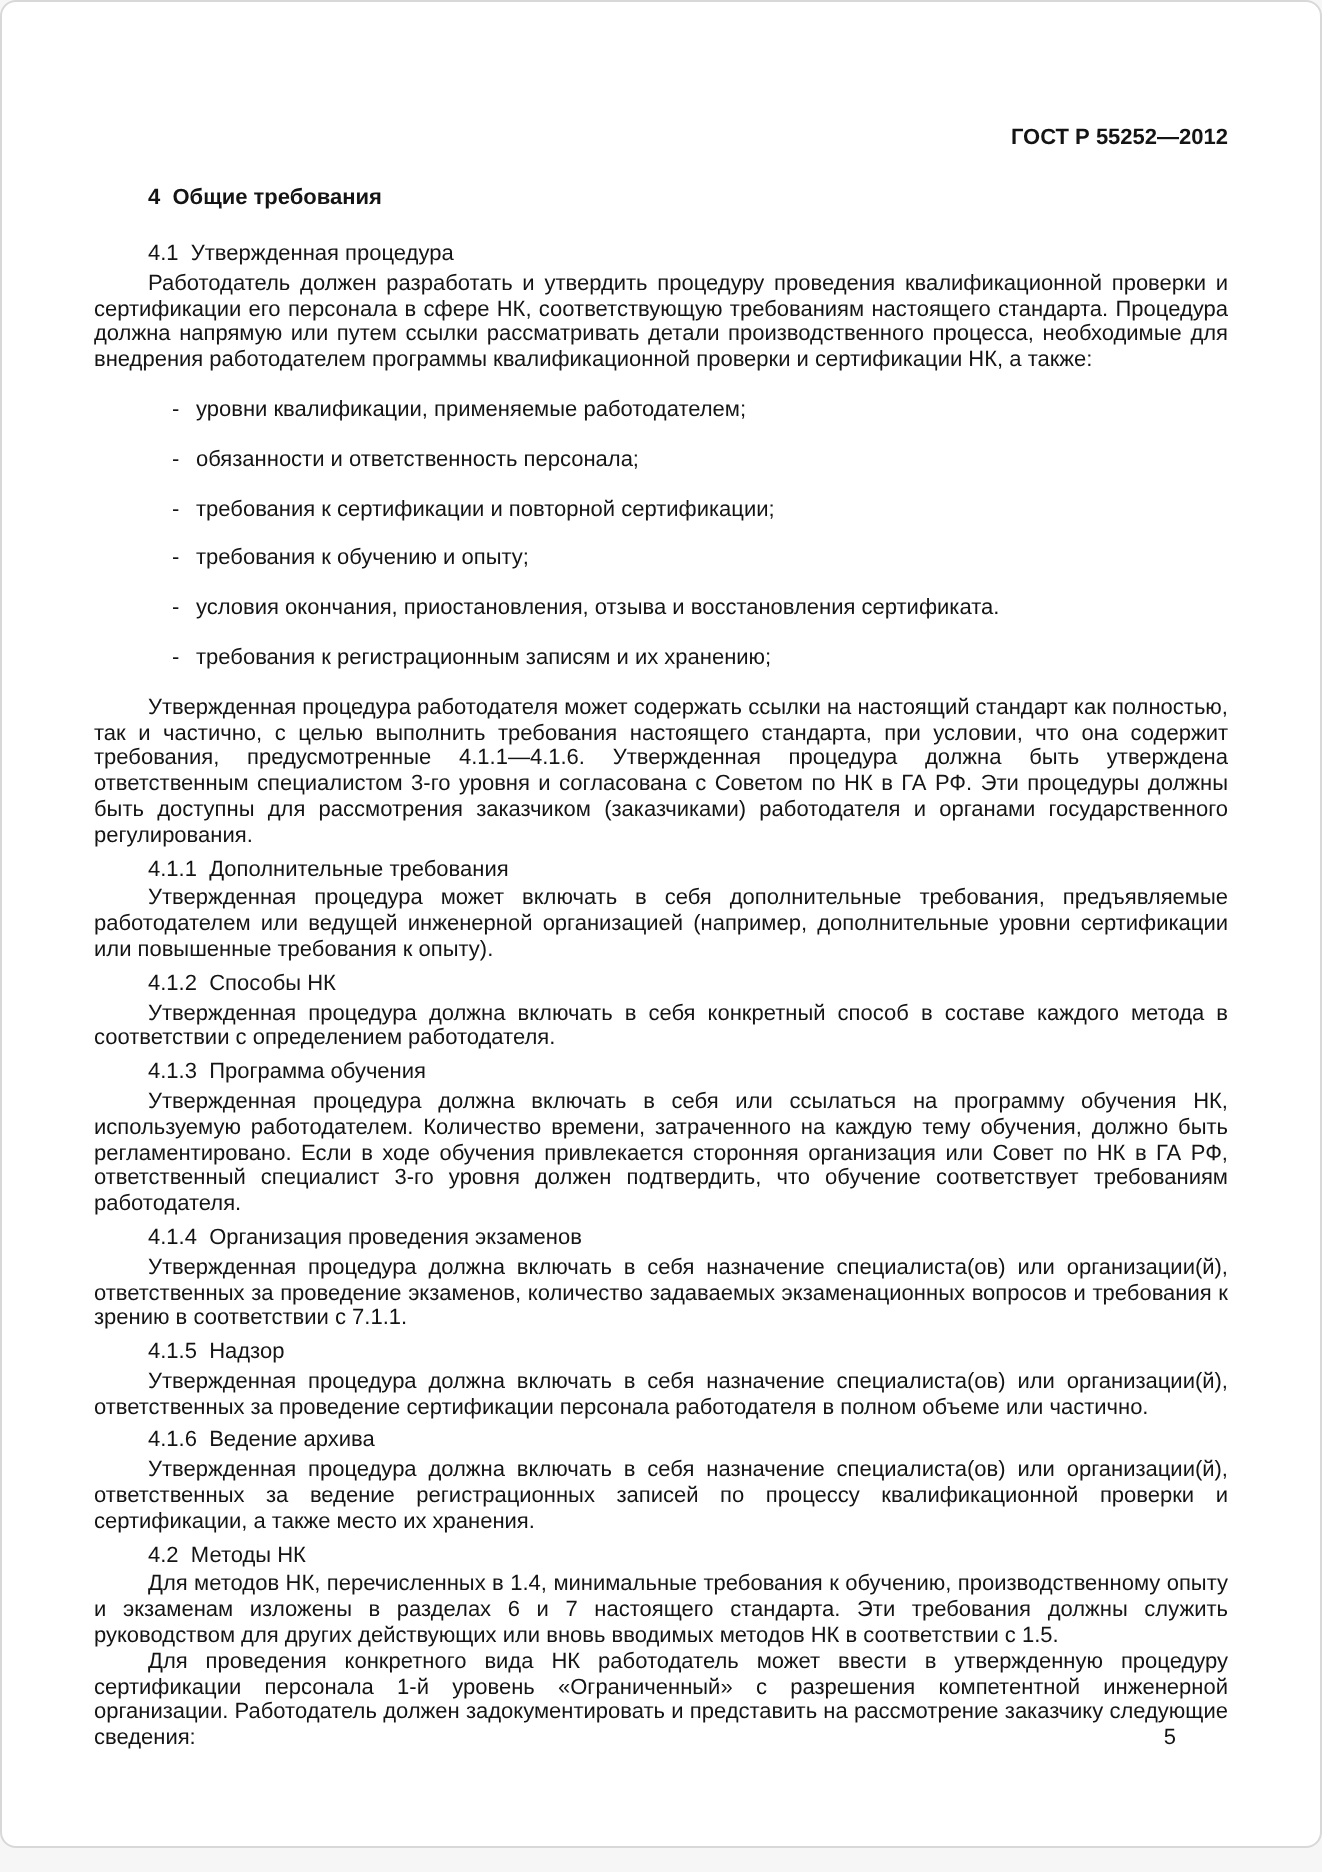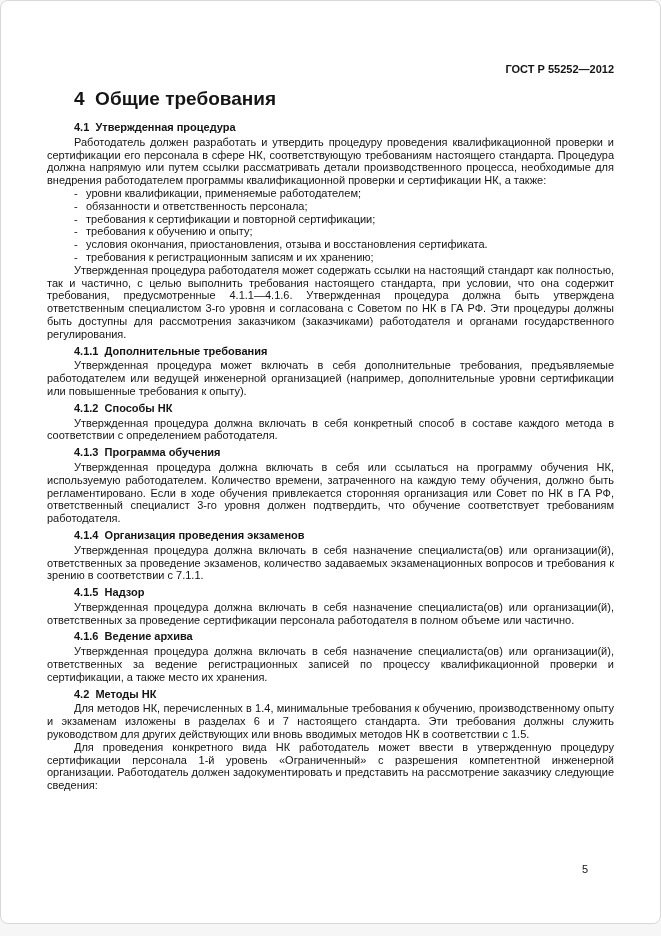--- a/index.html
+++ b/index.html
@@ -40,41 +40,41 @@
     position: absolute;
     top: 90px;
     left: 46px;
     right: 46px;
   }
   .block {
     font-size: 11px;
     line-height: 12.8px;
   }
   .h1 {
-    font-size: 19px;
+    font-size: 11px;
     line-height: 16px;
     font-weight: bold;
     text-indent: 27px;
     margin: 0 0 14px 0;
     white-space: pre-wrap;
   }
   .h2 {
-    font-weight: bold;
+    font-weight: normal;
     text-indent: 27px;
     margin: 4px 0 2px 0;
     white-space: pre-wrap;
   }
   .p {
     text-align: justify;
     text-indent: 27px;
     margin: 0;
   }
   .li {
     padding-left: 27px;
-    margin: 0;
+    margin: 12px;
   }
   .li .marker {
     display: inline-block;
     width: 12px;
   }
 </style>
 </head>
 <body>
 
 <div class="page">

